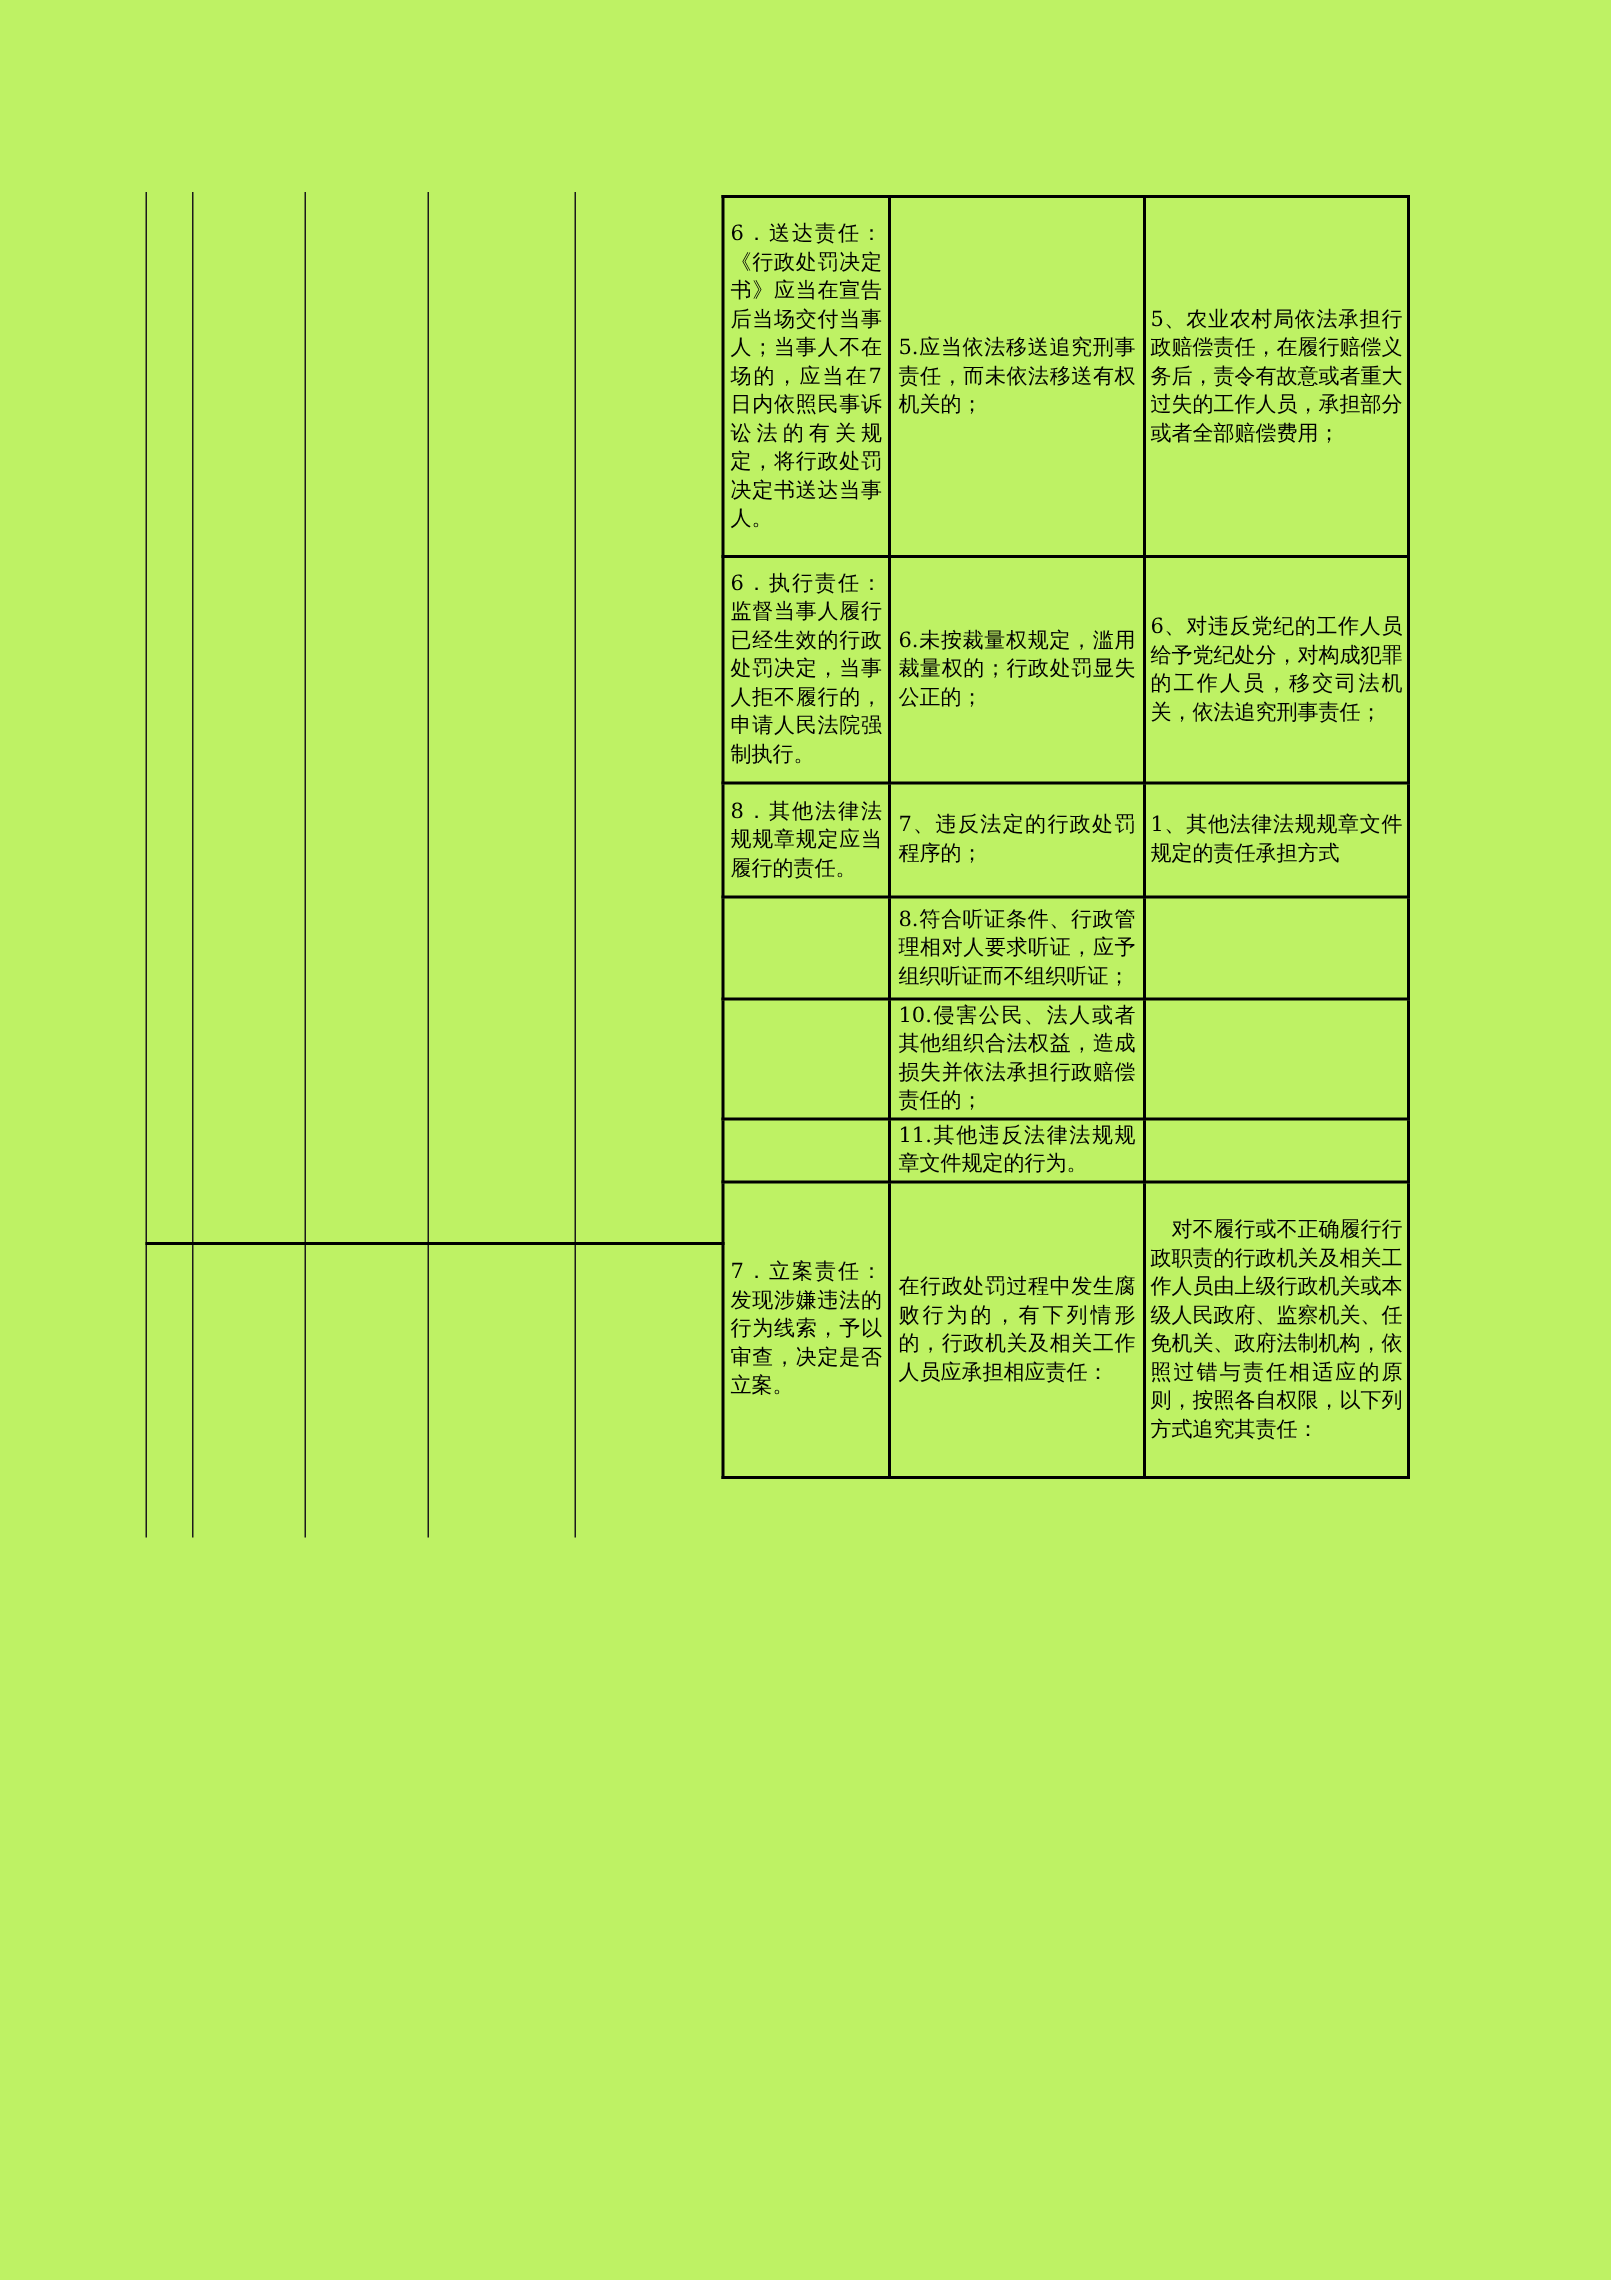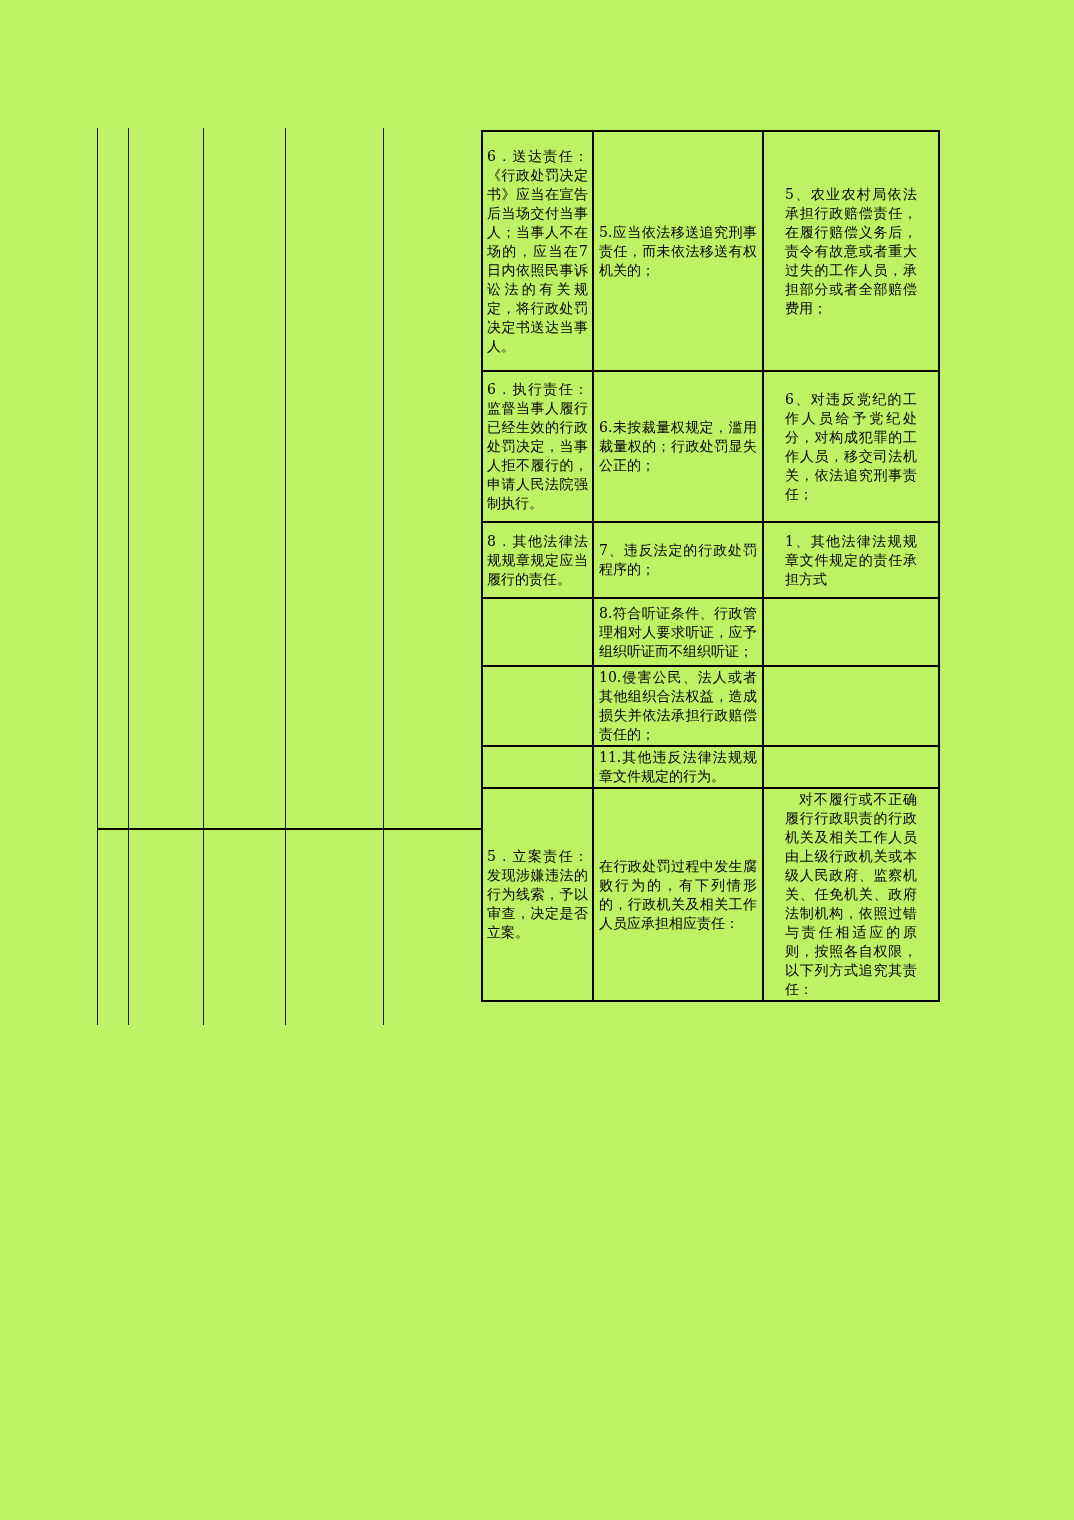--- a/index.html
+++ b/index.html
@@ -54,21 +54,21 @@
     text-align: justify;
     text-justify: inter-ideograph;
     word-break: break-all;
     overflow: hidden;
   }
   col.w1 { width: 111px; }
   col.w2 { width: 170px; }
   col.w3 { width: 176px; }
   td.duty { padding: 1px 4px; }
   td.situ { padding: 1px 5px; border-radius: 17px; }
-  td.acct { padding: 1px 21px; }
+  td.acct { padding: 1px 3px; }
   td.indent { text-indent: 1em; }
   tr.h240 { height: 240px; }
   tr.h151 { height: 151px; }
   tr.h73  { height: 76px; }
   tr.h77  { height: 68px; }
   tr.h40  { height: 40px; }
   tr.h38  { height: 38px; }
   tr.h197 { height: 197px; }
 </style>
 </head>
@@ -114,20 +114,20 @@
         <td class="duty"></td>
         <td class="situ">10.侵害公民、法人或者其他组织合法权益，造成损失并依法承担行政赔偿责任的；</td>
         <td class="acct"></td>
       </tr>
       <tr class="h38">
         <td class="duty"></td>
         <td class="situ">11.其他违反法律法规规章文件规定的行为。</td>
         <td class="acct"></td>
       </tr>
       <tr class="h197">
-        <td class="duty">5．立案责任：发现涉嫌违法的行为线索，予以审查，决定是否立案。</td>
+        <td class="duty">7．立案责任：发现涉嫌违法的行为线索，予以审查，决定是否立案。</td>
         <td class="situ">在行政处罚过程中发生腐败行为的，有下列情形的，行政机关及相关工作人员应承担相应责任：</td>
         <td class="acct indent">对不履行或不正确履行行政职责的行政机关及相关工作人员由上级行政机关或本级人民政府、监察机关、任免机关、政府法制机构，依照过错与责任相适应的原则，按照各自权限，以下列方式追究其责任：</td>
       </tr>
     </tbody>
   </table>
 
 </div>
 
 </body></html>

